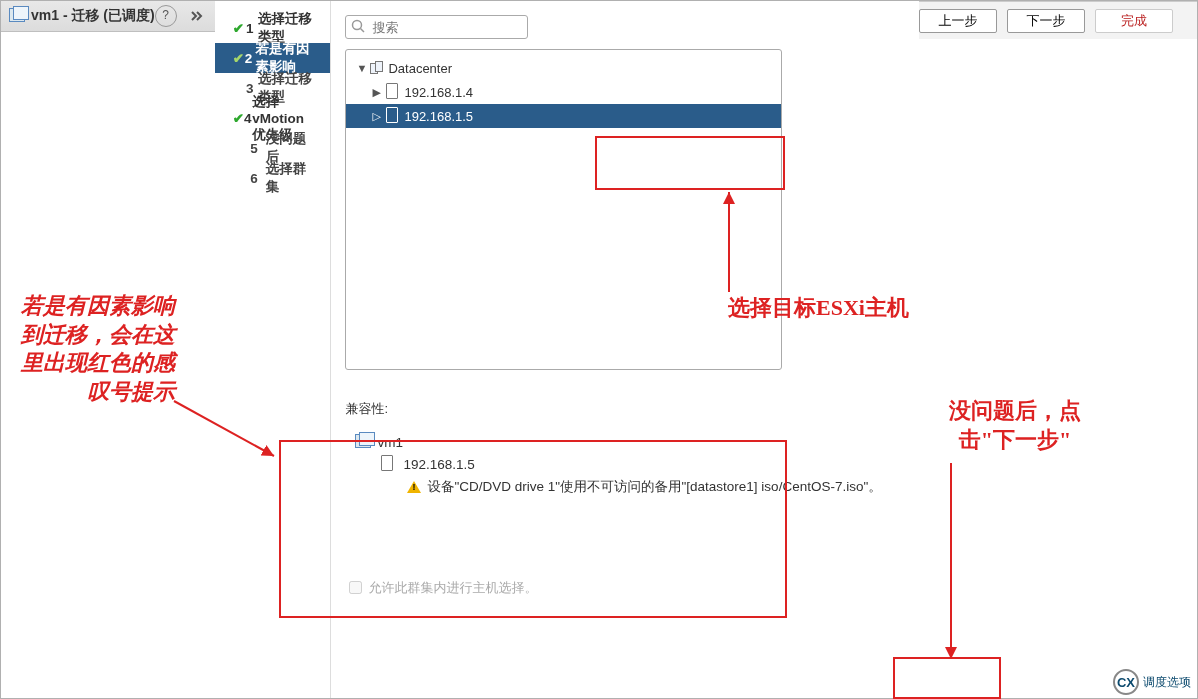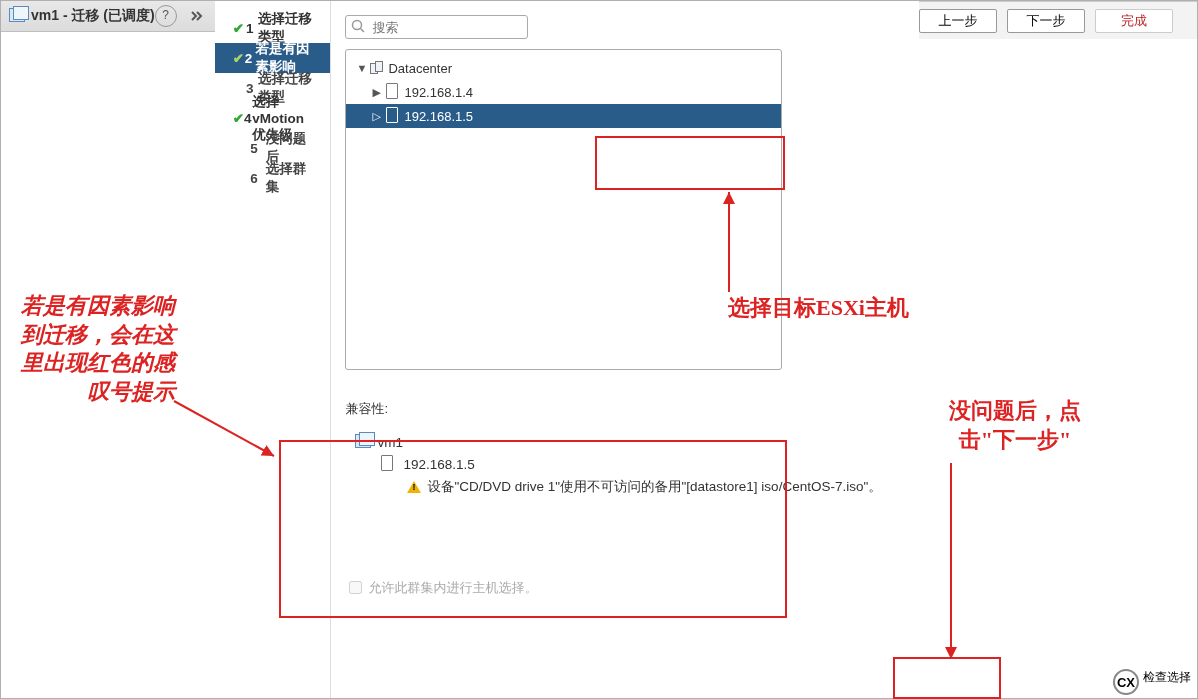--- a/index.html
+++ b/index.html
@@ -277,22 +277,22 @@
     z-index: 45;
     overflow: visible;
   }
 
   
   .watermark {
     position: absolute;
     right: 6px;
     bottom: 3px;
     display: flex;
-    align-items: flex-start;
-    color: #000000;
+    align-items: center;
+    color: #0c4a6e;
     font-size: 12px;
     z-index: 60;
   }
   .watermark .wm-ic {
     width: 22px;
     height: 22px;
     border: 2px solid #888;
     border-radius: 50%;
     font-weight: bold;
     font-size: 13px;
@@ -499,16 +499,16 @@
       </defs>
     <line x1="30" y1="4" x2="30" y2="200" stroke="#d22" stroke-width="2" marker-end="url(#ah3)"></line>
   </svg>
 
   <div class="anno-box" style="left:278px; top:439px; width:504px; height:174px;"></div>
 
   <div class="anno-box" style="left:892px; top:656px; width:104px; height:38px;"></div>
 
   <div class="watermark">
     <span class="wm-ic">CX</span>
-    <span>检查选择</span>
+    <span>调度选项</span>
   </div>
 
 </div>
 
 </body></html>

